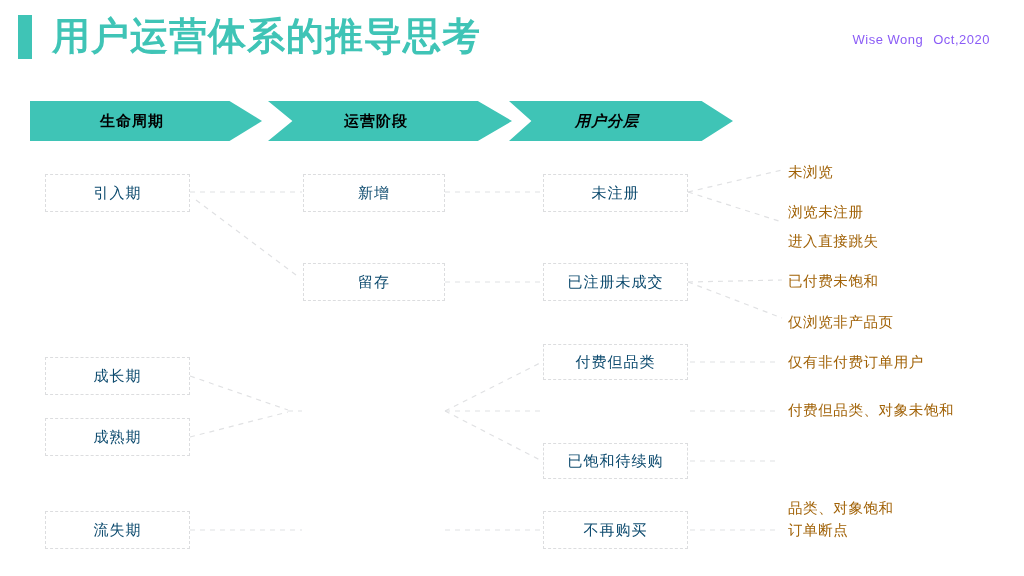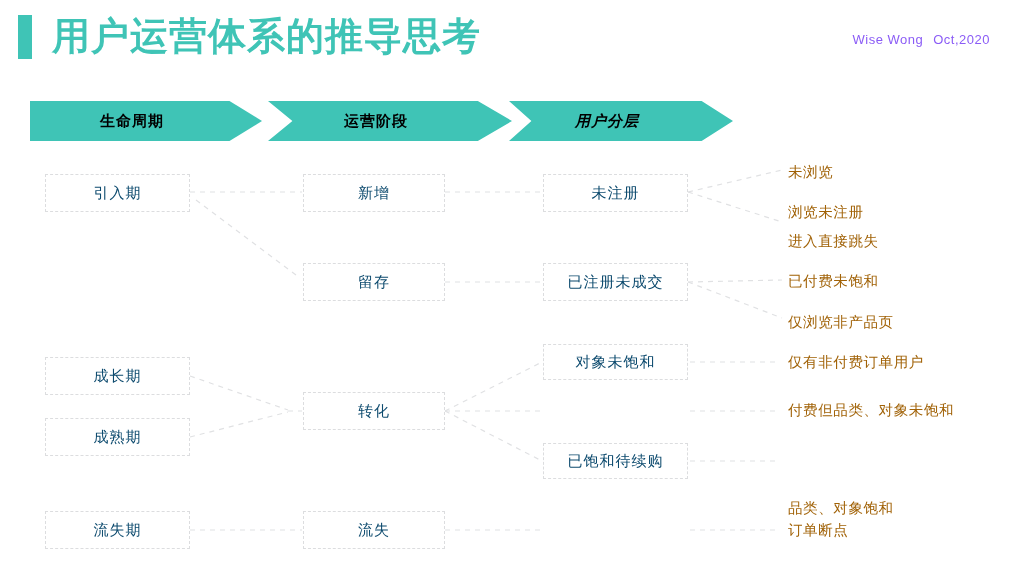--- a/index.html
+++ b/index.html
@@ -187,38 +187,35 @@
   <div class="node" style="left:45px;  top:511px; width:145px; height:38px;">
     <span>流失期</span>
   </div>
 
   <div class="node" style="left:303px; top:174px; width:142px; height:38px;">
     <span>新增</span>
   </div>
   <div class="node" style="left:303px; top:263px; width:142px; height:38px;">
     <span>留存</span>
   </div>
-  <div class="node" style="left:303px; top:392px; width:142px; height:38px;">
-    <span>转化</span>
-  </div>
-  <div class="node" style="left:303px; top:511px; width:142px; height:38px;">
-    <span>流失</span>
-  </div>
 
   <div class="node" style="left:543px; top:174px; width:145px; height:38px;text-align:right;">
     <span>未注册</span>
   </div>
   <div class="node" style="left:543px; top:263px; width:145px; height:38px;">
     <span>已注册未成交</span>
   </div>
   <div class="node" style="left:543px; top:344px; width:145px; height:36px;">
-    <span>对象未饱和</span>
+    <span>付费但品类</span>
   </div>
   <div class="node" style="left:543px; top:443px; width:145px; height:36px;">
     <span>已饱和待续购</span>
+  </div>
+  <div class="node" style="left:543px; top:511px; width:145px; height:38px;">
+    <span>不再购买</span>
   </div>
 
   <div class="leaf-label" style="left:788px; top:163px;">未浏览</div>
   <div class="leaf-label" style="left:788px; top:203px;">浏览未注册</div>
   <div class="leaf-label" style="left:788px; top:232px;">进入直接跳失</div>
   <div class="leaf-label" style="left:788px; top:272px;">已付费未饱和</div>
   <div class="leaf-label" style="left:788px; top:313px;">仅浏览非产品页</div>
   <div class="leaf-label" style="left:788px; top:353px;">仅有非付费订单用户</div>
   <div class="leaf-label" style="left:788px; top:401px;">付费但品类、对象未饱和</div>
   <div class="leaf-label" style="left:788px; top:452px;margin-top:47px;">品类、对象饱和</div>

